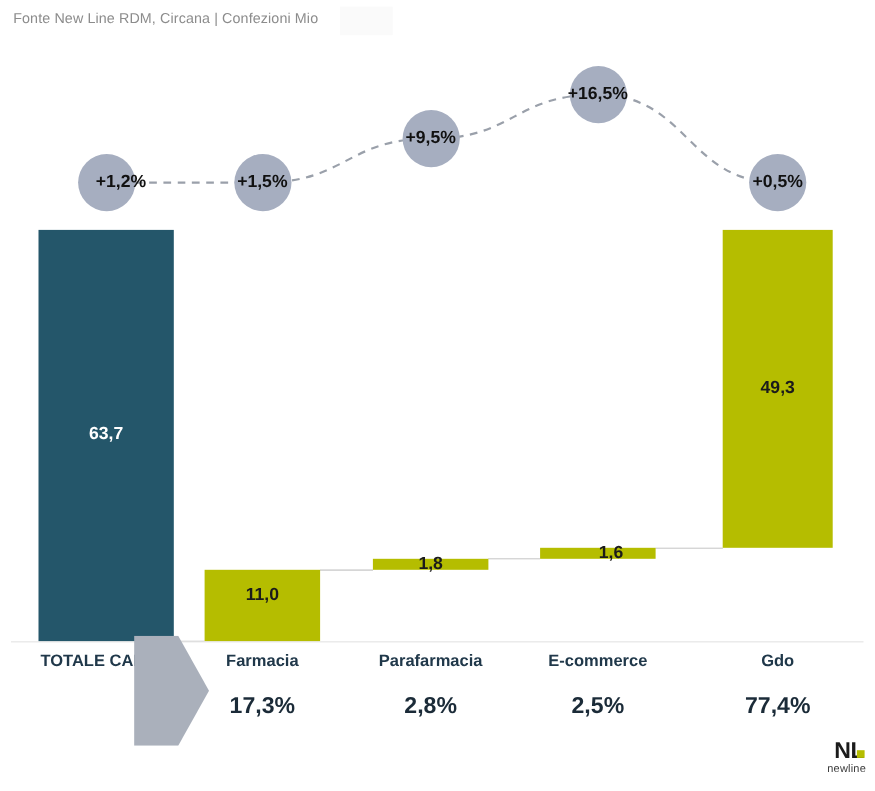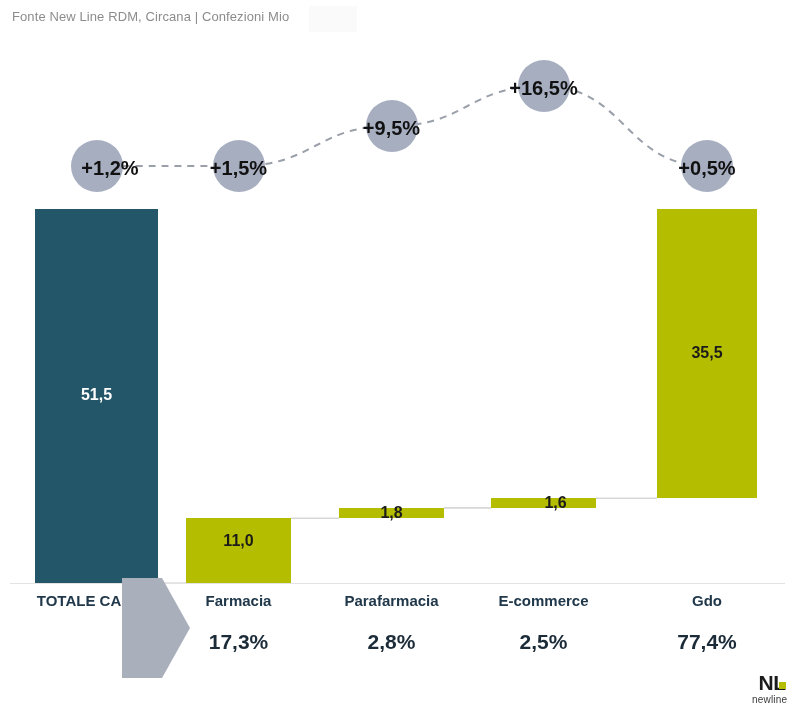--- a/index.html
+++ b/index.html
@@ -38,21 +38,21 @@
   .bar-label.dark{color:#1b1b1b;}
   .bar-label.light{color:#ffffff;}
 
   .bubble{
     position:absolute;
     width:52px;height:52px;border-radius:50%;
     background:#a6aec0;
   }
   .bubble-label{
     position:absolute;
-    font-size:20px;font-weight:bold;color:#111111;
+    font-size:16px;font-weight:bold;color:#111111;
     white-space:nowrap;text-align:center;
   }
 
   
   .axis-line{
     position:absolute;left:10px;top:583px;width:775px;height:1px;
     background:#e3e3e3;
   }
   .cat-label{
     position:absolute;top:592px;
@@ -114,29 +114,29 @@
           <line x1="596" y1="498.45368916797486" x2="657" y2="498.45368916797486"></line>
           <line x1="491" y1="498.45368916797486" x2="491" y2="498.45368916797486"></line>
           <line x1="291" y1="518.4160125588697" x2="339" y2="518.4160125588697"></line>
           <line x1="444" y1="507.8477237048666" x2="491" y2="507.8477237048666"></line>
           <line x1="596" y1="498.45368916797486" x2="657" y2="498.45368916797486"></line>
         </g>
     </svg>
 
     <div id="bars">
         <div class="bar" style="left: 35px; top: 209px; width: 123px; height: 374px; background: rgb(36, 86, 106);"></div>
-        <div class="bar-label light" style="left: 35px; width: 123px; top: 386px;">51,5</div>
+        <div class="bar-label light" style="left: 35px; width: 123px; top: 386px;">63,7</div>
         <div class="bar" style="left: 186px; top: 518.416px; width: 105px; height: 64.584px; background: rgb(181, 189, 0);"></div>
         <div class="bar-label dark" style="left: 186px; width: 105px; top: 532px;">11,0</div>
         <div class="bar" style="left: 339px; top: 507.848px; width: 105px; height: 10.5683px; background: rgb(181, 189, 0);"></div>
         <div class="bar-label dark" style="left: 339px; width: 105px; top: 504.132px;">1,8</div>
         <div class="bar" style="left: 491px; top: 498.454px; width: 105px; height: 9.39403px; background: rgb(181, 189, 0);"></div>
         <div class="bar-label dark" style="left: 491px; width: 129px; top: 494.151px;">1,6</div>
         <div class="bar" style="left: 657px; top: 209px; width: 100px; height: 289.454px; background: rgb(181, 189, 0);"></div>
-        <div class="bar-label dark" style="left: 657px; width: 100px; top: 343.727px;">35,5</div>
+        <div class="bar-label dark" style="left: 657px; width: 100px; top: 343.727px;">49,3</div>
       </div>
 
     <div id="bubbles">
         <div class="bubble" style="left: 70.5px; top: 140px;"></div>
         <div class="bubble-label" style="left: 60px; width: 100px; top: 157px;">+1,2%</div>
         <div class="bubble" style="left: 212.5px; top: 140px;"></div>
         <div class="bubble-label" style="left: 188.5px; width: 100px; top: 157px;">+1,5%</div>
         <div class="bubble" style="left: 365.5px; top: 100px;"></div>
         <div class="bubble-label" style="left: 341.5px; width: 100px; top: 117px;">+9,5%</div>
         <div class="bubble" style="left: 517.5px; top: 60px;"></div>

